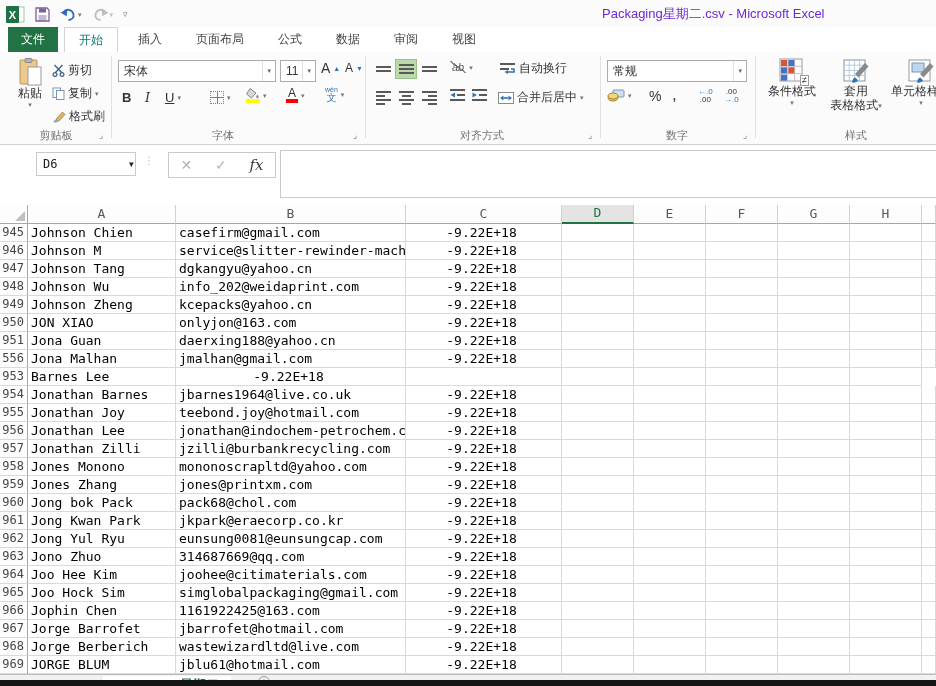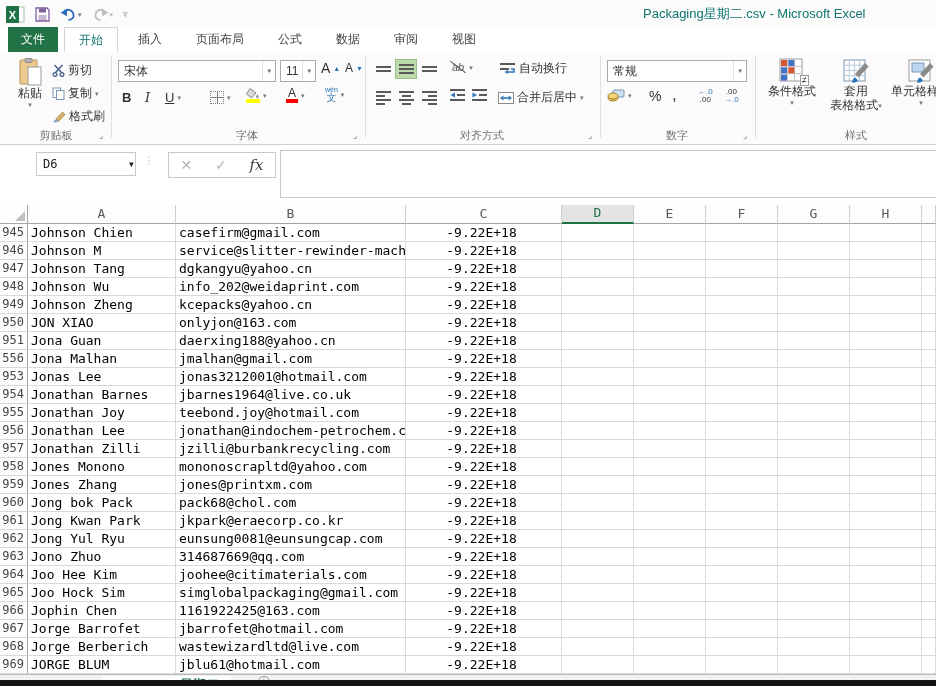--- a/index.html
+++ b/index.html
@@ -5,21 +5,21 @@
   * { margin:0; padding:0; box-sizing:border-box; }
   html,body { width:936px; height:686px; overflow:hidden; }
   body { font-family:"Liberation Sans", sans-serif; background:#fff; position:relative; }
 
   
   .titlebar { position:absolute; left:0; top:0; width:936px; height:27px; background:#fbfbfb; }
   .qat { position:absolute; left:6px; top:2px; display:flex; align-items:center; gap:10px; height:24px; }
   .qbtn { display:flex; align-items:center; gap:1px; cursor:default; }
   .caret { font-size:7px; color:#777; line-height:1; }
   .caret.dis { color:#c0c0c0; }
-  .title-text { position:absolute; left:643px; top:5px; font-size:13px; color:#0f766e; white-space:nowrap; }
+  .title-text { position:absolute; left:602px; top:5px; font-size:13px; color:#6d28d9; white-space:nowrap; }
 
   
   .tabrow { position:absolute; left:0; top:27px; width:936px; height:25px; background:#fff; display:flex; align-items:stretch; }
   .file-tab { margin-left:8px; width:50px; background:#217346; color:#fff; font-size:12px; display:flex; align-items:center; justify-content:center; }
   .tab { padding:0 14px; margin-left:6px; font-size:12px; color:#444; display:flex; align-items:center; }
   .tab.active { background:#fff; border:1px solid #d4d4d4; border-bottom:none; color:#0f766e; }
 
   
   .ribbon { position:absolute; left:0; top:52px; width:936px; height:93px; background:#fbfbfb; border-bottom:1px solid #d0d0d0; font-size:12px; color:#333; }
   .vsep { position:absolute; top:4px; width:1px; height:82px; background:#e0e0e0; }
@@ -207,21 +207,21 @@
     </span>
     <span class="caret">▾</span>
   </div>
   <div class="rbtn" style="left:325px; top:34px;">
     <span class="wen">
       <span class="t">wén</span>
       <span class="b">文</span>
     </span>
     <span class="caret">▾</span>
   </div>
-  <div class="grp-label" style="left:205px; width:84px;">字体</div>
+  <div class="grp-label" style="left:181px; width:84px;">字体</div>
   <div class="launcher" style="left:353px;">⌟</div>
 
   <div class="alignbtn" style="left:372px; top:7px;">
       <span class="bars">
         <i style="width:15px;"></i>
         <i style="width:15px;"></i>
       </span>
     </div>
   <div class="alignbtn sel" style="left:395px; top:7px;">
       <span class="bars">
@@ -496,22 +496,21 @@
         <div class="gc cc">-9.22E+18</div>
         <div class="gc cd"></div>
         <div class="gc ce"></div>
         <div class="gc cf"></div>
         <div class="gc cg"></div>
         <div class="gc ch"></div>
         <div class="gc cs"></div>
       </div>
       <div class="gridrow grow">
         <div class="gc rn">953</div>
-        <div class="gc ca">Jonas Lee</div>
-        <div class="gc cb">jonas3212001@hotmail.com</div>
+        <div class="gc ca">Barnes Lee</div>
         <div class="gc cc">-9.22E+18</div>
         <div class="gc cd"></div>
         <div class="gc ce"></div>
         <div class="gc cf"></div>
         <div class="gc cg"></div>
         <div class="gc ch"></div>
         <div class="gc cs"></div>
       </div>
       <div class="gridrow grow">
         <div class="gc rn">954</div>

